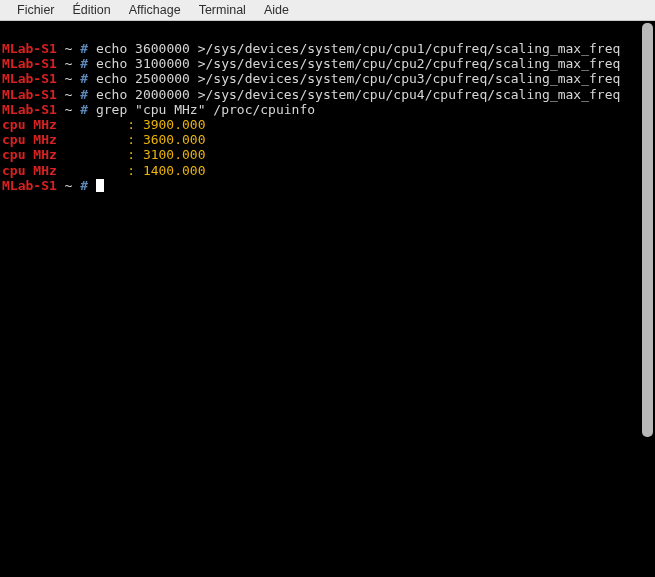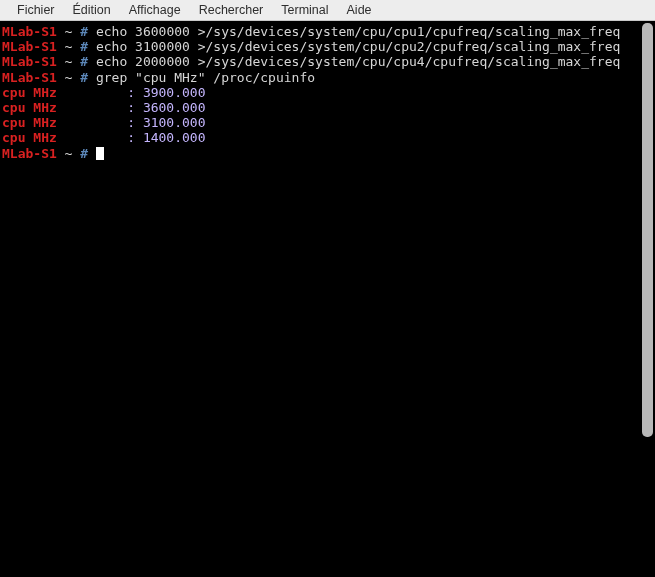--- a/index.html
+++ b/index.html
@@ -51,21 +51,21 @@
     position: relative;
     flex: 1 1 auto;
     display: flex;
     background: #000000;
     overflow: hidden;
   }
 
   .term-screen {
     flex: 1 1 auto;
     position: relative;
-    padding: 3px 0 0 2px;
+    padding: 20px 0 0 2px;
     box-sizing: border-box;
     background: #000000;
     overflow: hidden;
   }
 
   .line {
     display: block;
     white-space: pre;
     font-family: "DejaVu Sans Mono", "Liberation Mono", monospace;
     font-size: 13px;
@@ -73,21 +73,21 @@
     letter-spacing: 0px;
     color: #d6d6d6;
     height: 15.2px;
   }
 
   .c-host  { color: #d92121; font-weight: bold; }
   .c-tilde { color: #d6d6d6; }
   .c-hash  { color: #5c87b8; font-weight: bold; }
   .c-cmd   { color: #d6d6d6; }
   .c-match { color: #d92121; font-weight: bold; margin-top: 37px; }
-  .c-out   { color: #c4b5fd; }
+  .c-out   { color: #eab308; }
 
   .cursor {
     display: inline-block;
     width: 8px;
     height: 13px;
     background: #ffffff;
     vertical-align: -2px;
   }
 
   
@@ -118,31 +118,31 @@
 </style>
 </head>
 <body>
 
 <div id="app">
 
   <div class="menubar">
     <div class="menu-item"><span>Fichier</span></div>
     <div class="menu-item"><span>Édition</span></div>
     <div class="menu-item"><span>Affichage</span></div>
-    <div class="menu-item"><span>Rechercher</span></div>
     <div class="menu-item"><span>Terminal</span></div>
     <div class="menu-item"><span>Aide</span></div>
   </div>
 
   <div class="term-wrap">
 
     <div class="term-screen" id="term-screen">
 
     <div class="line"><span class="c-host">MLab-S1</span><span class="c-tilde"> ~ </span><span class="c-hash">#</span><span class="c-cmd"> echo 3600000 &gt;/sys/devices/system/cpu/cpu1/cpufreq/scaling_max_freq</span></div>
         <div class="line"><span class="c-host">MLab-S1</span><span class="c-tilde"> ~ </span><span class="c-hash">#</span><span class="c-cmd"> echo 3100000 &gt;/sys/devices/system/cpu/cpu2/cpufreq/scaling_max_freq</span></div>
+        <div class="line"><span class="c-host">MLab-S1</span><span class="c-tilde"> ~ </span><span class="c-hash">#</span><span class="c-cmd"> echo 2500000 &gt;/sys/devices/system/cpu/cpu3/cpufreq/scaling_max_freq</span></div>
         <div class="line"><span class="c-host">MLab-S1</span><span class="c-tilde"> ~ </span><span class="c-hash">#</span><span class="c-cmd"> echo 2000000 &gt;/sys/devices/system/cpu/cpu4/cpufreq/scaling_max_freq</span></div>
         <div class="line"><span class="c-host">MLab-S1</span><span class="c-tilde"> ~ </span><span class="c-hash">#</span><span class="c-cmd"> grep "cpu MHz" /proc/cpuinfo</span></div>
         <div class="line"><span class="c-match">cpu MHz</span><span class="c-out">         : 3900.000</span></div>
         <div class="line"><span class="c-match">cpu MHz</span><span class="c-out">         : 3600.000</span></div>
         <div class="line"><span class="c-match">cpu MHz</span><span class="c-out">         : 3100.000</span></div>
         <div class="line"><span class="c-match">cpu MHz</span><span class="c-out">         : 1400.000</span></div>
         <div class="line"><span class="c-host">MLab-S1</span><span class="c-tilde"> ~ </span><span class="c-hash">#</span><span class="c-cmd"> </span><span class="cursor"></span></div>
       </div>
 
     <div class="scrollbar">

